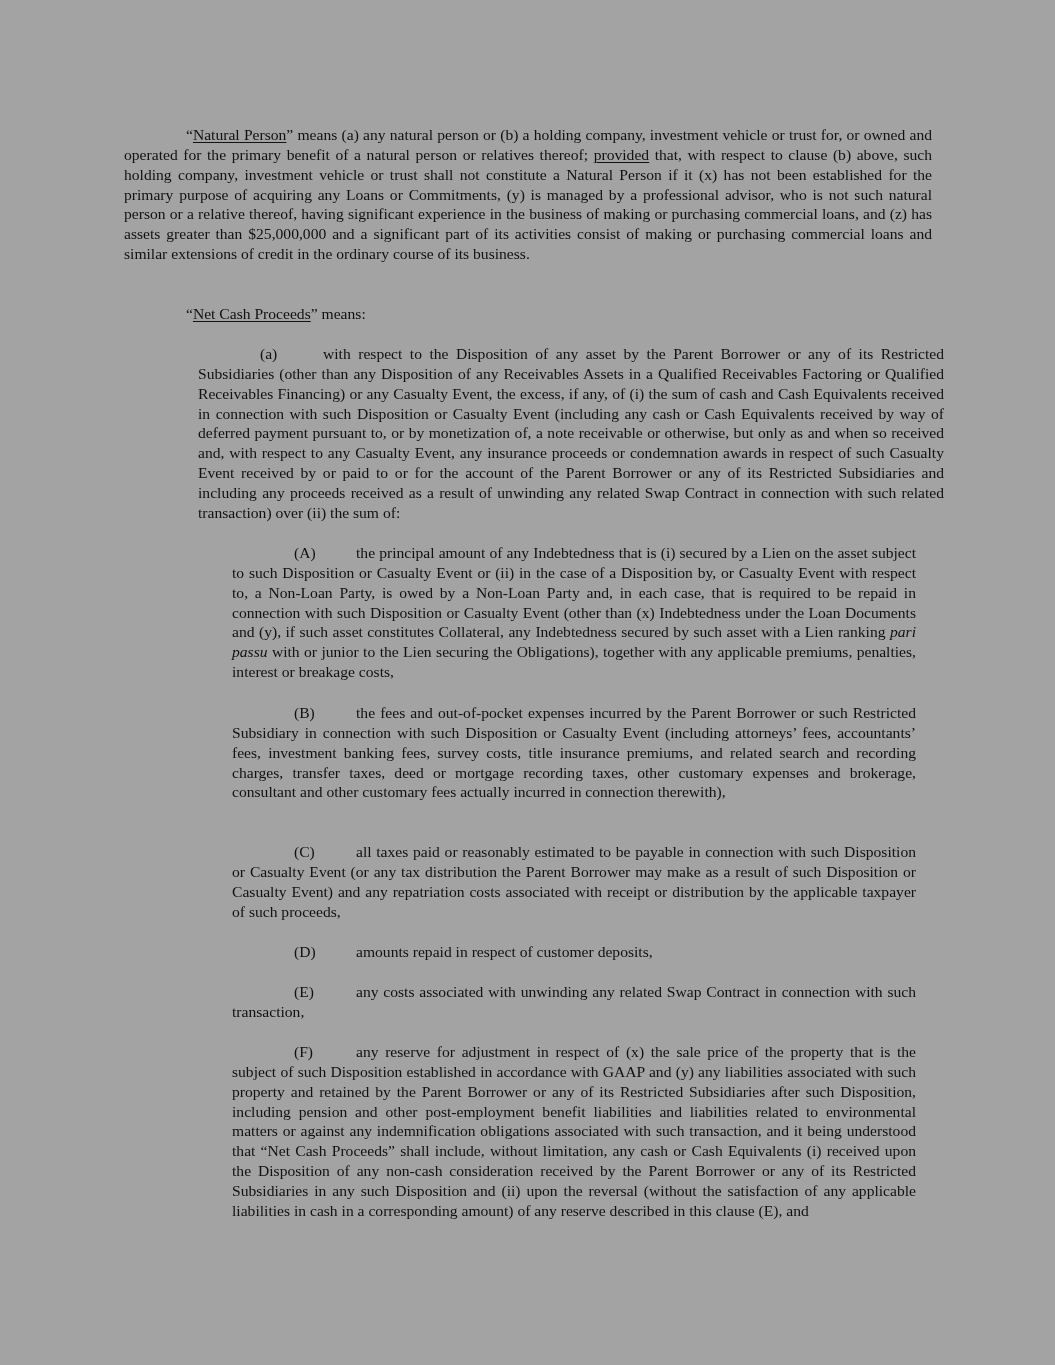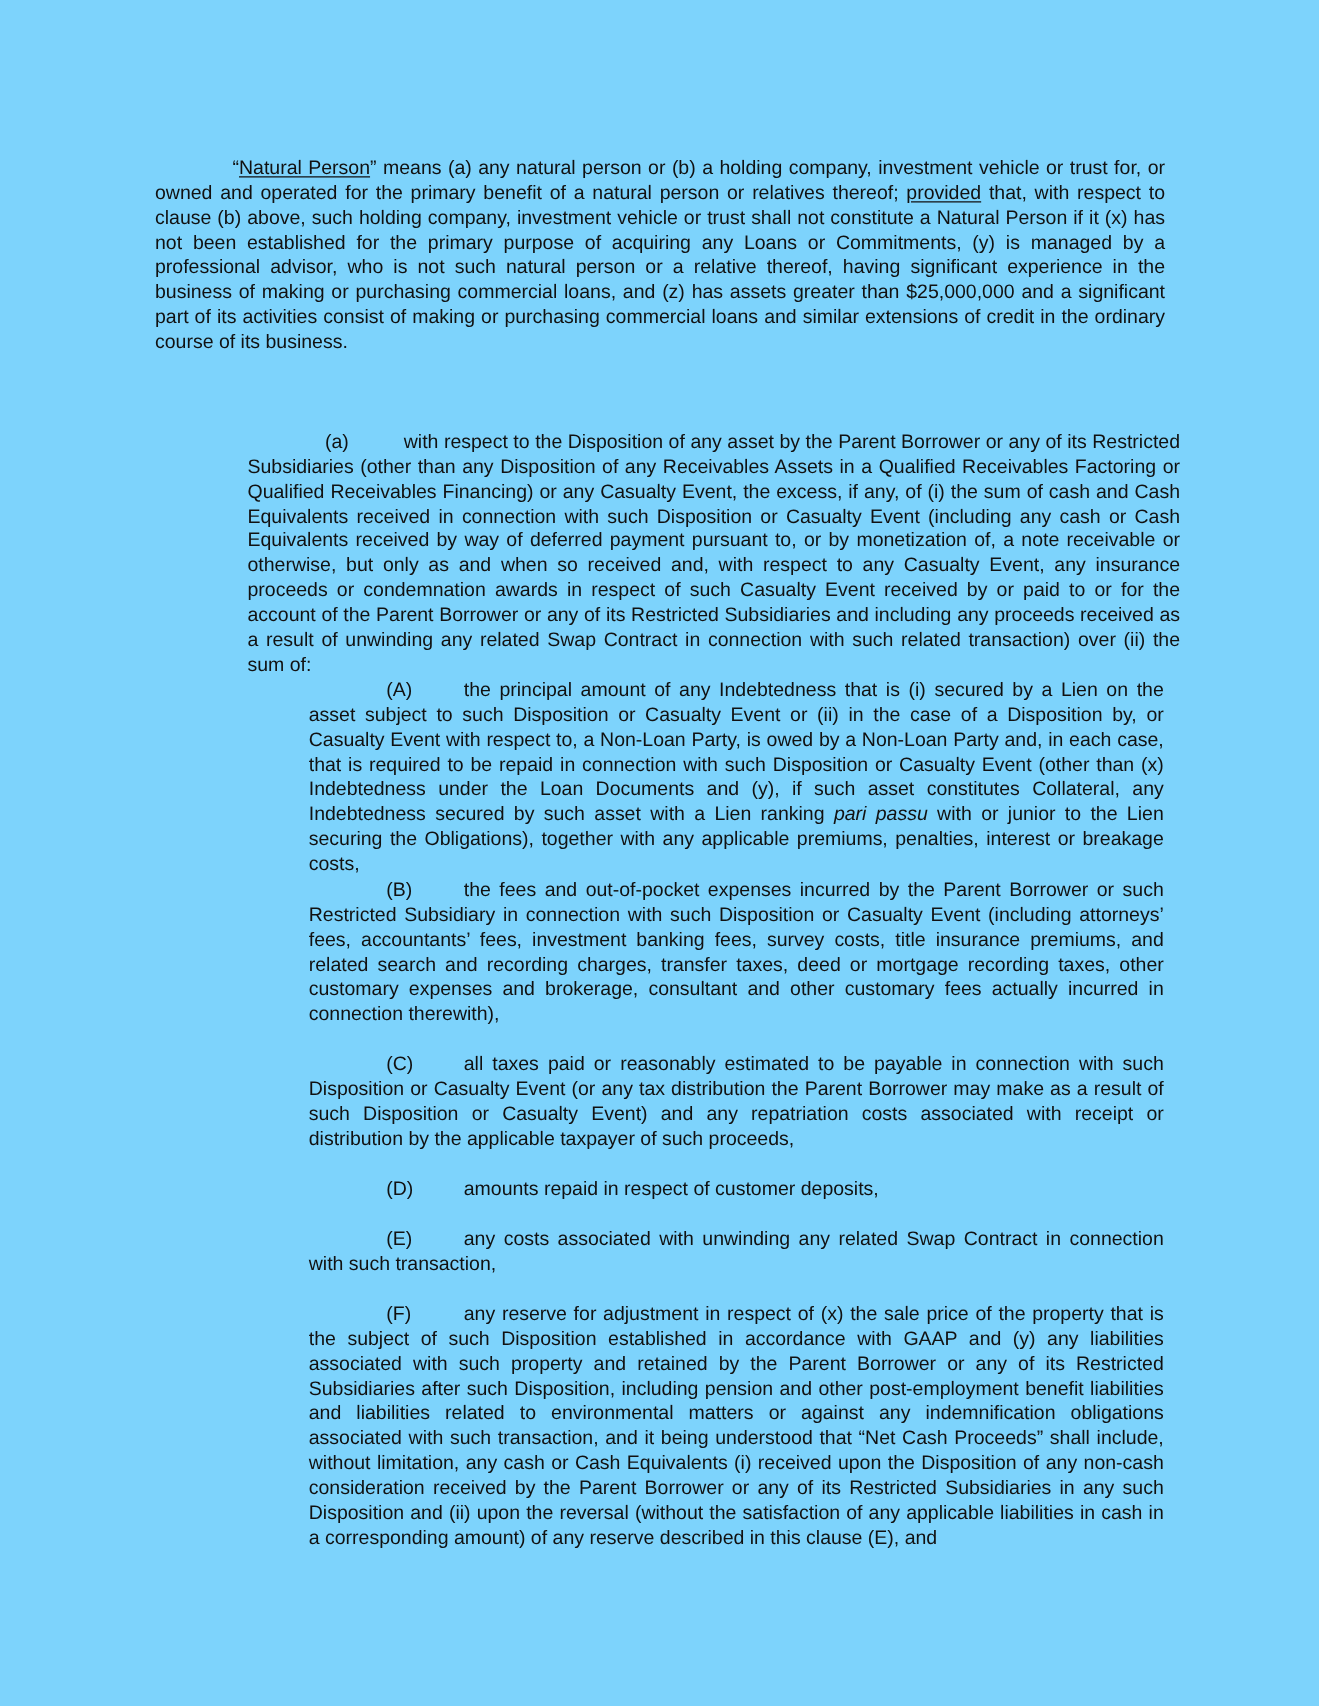--- a/index.html
+++ b/index.html
@@ -1,45 +1,46 @@
 <!DOCTYPE html>
 <html><head>
 <meta charset="utf-8">
 <style>
   html, body { margin: 0; padding: 0; background: #ffffff; }
   body { width: 1055px; height: 1365px; position: relative; overflow: hidden; }
   .page {
     position: absolute; left: 0; top: 0; width: 1055px; height: 1365px;
-    background: #7dd3fc; color: #111111;
-    font-family: Liberation Sans, sans-serif;
+    background: #a3a3a3; color: #111111;
+    font-family: Liberation Serif, serif;
     font-size: 15.6px; line-height: 19.85px;
   }
   .p {
     position: absolute; text-align: justify; margin: 0;
     text-align-last: left;
   }
   .u { text-decoration: underline; text-underline-offset: 2px; text-decoration-thickness: 1px; }
   .i { font-style: italic; }
   .lbl { display: inline-block; }
   
   .def { left: 124px; width: 808px; text-indent: 62px; }
   
   .lvl1 { left: 198px; width: 746px; }
   .lvl1 .lbl { margin-left: 62px; width: 63px; }
   
-  .lvl2 { left: 247px; width: 684px; }
+  .lvl2 { left: 232px; width: 684px; }
   .lvl2 .lbl { margin-left: 62px; width: 62px; }
 </style>
 </head>
 <body>
 
 <div class="page">
 
   <p class="p def" style="top:125px;"><span>“</span><span class="u">Natural Person</span><span>”</span><span> means (a) any natural person or (b) a holding company, investment vehicle or trust for, or owned and operated for the primary benefit of a natural person or relatives thereof; </span><span class="u">provided</span><span> that, with respect to clause (b) above, such holding company, investment vehicle or trust shall not constitute a Natural Person if it (x) has not been established for the primary purpose of acquiring any Loans or Commitments, (y) is managed by a professional advisor, who is not such natural person or a relative thereof, having significant experience in the business of making or purchasing commercial loans, and (z) has assets greater than $25,000,000 and a significant part of its activities consist of making or purchasing commercial loans and similar extensions of credit in the ordinary course of its business.</span></p>
 
+  <p class="p def" style="top:304px;"><span>“</span><span class="u">Net Cash Proceeds</span><span>”</span><span> means:</span></p>
 
   <p class="p lvl1" style="top:344px;"><span class="lbl">(a)</span><span>with respect to the Disposition of any asset by the Parent Borrower or any of its Restricted Subsidiaries (other than any Disposition of any Receivables Assets in a Qualified Receivables Factoring or Qualified Receivables Financing) or any Casualty Event, the excess, if any, of (i) the sum of cash and Cash Equivalents received in connection with such Disposition or Casualty Event (including any cash or Cash Equivalents received by way of deferred payment pursuant to, or by monetization of, a note receivable or otherwise, but only as and when so received and, with respect to any Casualty Event, any insurance proceeds or condemnation awards in respect of such Casualty Event received by or paid to or for the account of the Parent Borrower or any of its Restricted Subsidiaries and including any proceeds received as a result of unwinding any related Swap Contract in connection with such related transaction) over (ii) the sum of:</span></p>
 
   <p class="p lvl2" style="top:543px;"><span class="lbl">(A)</span><span>the principal amount of any Indebtedness that is (i) secured by a Lien on the asset subject to such Disposition or Casualty Event or (ii) in the case of a Disposition by, or Casualty Event with respect to, a Non-Loan Party, is owed by a Non-Loan Party and, in each case, that is required to be repaid in connection with such Disposition or Casualty Event (other than (x) Indebtedness under the Loan Documents and (y), if such asset constitutes Collateral, any Indebtedness secured by such asset with a Lien ranking </span><span class="i">pari passu</span><span> with or junior to the Lien securing the Obligations), together with any applicable premiums, penalties, interest or breakage costs,</span></p>
 
   <p class="p lvl2" style="top:703px;"><span class="lbl">(B)</span><span>the fees and out-of-pocket expenses incurred by the Parent Borrower or such Restricted Subsidiary in connection with such Disposition or Casualty Event (including attorneys’ fees, accountants’ fees, investment banking fees, survey costs, title insurance premiums, and related search and recording charges, transfer taxes, deed or mortgage recording taxes, other customary expenses and brokerage, consultant and other customary fees actually incurred in connection therewith),</span></p>
 
   <p class="p lvl2" style="top:842px;"><span class="lbl">(C)</span><span>all taxes paid or reasonably estimated to be payable in connection with such Disposition or Casualty Event (or any tax distribution the Parent Borrower may make as a result of such Disposition or Casualty Event) and any repatriation costs associated with receipt or distribution by the applicable taxpayer of such proceeds,</span></p>
 
   <p class="p lvl2" style="top:942px;"><span class="lbl">(D)</span><span>amounts repaid in respect of customer deposits,</span></p>

